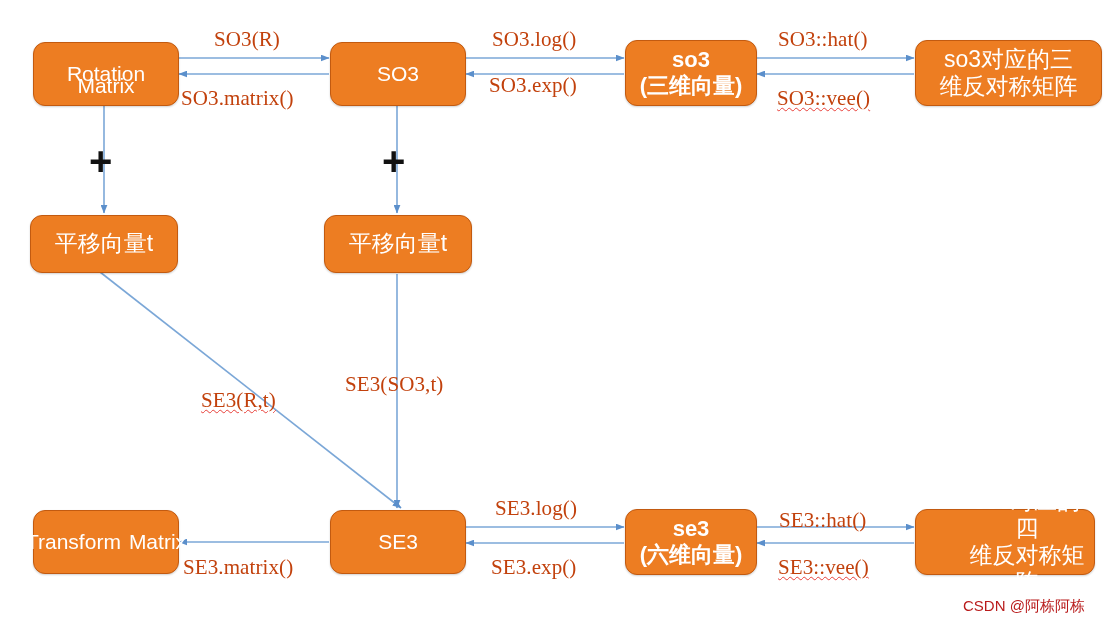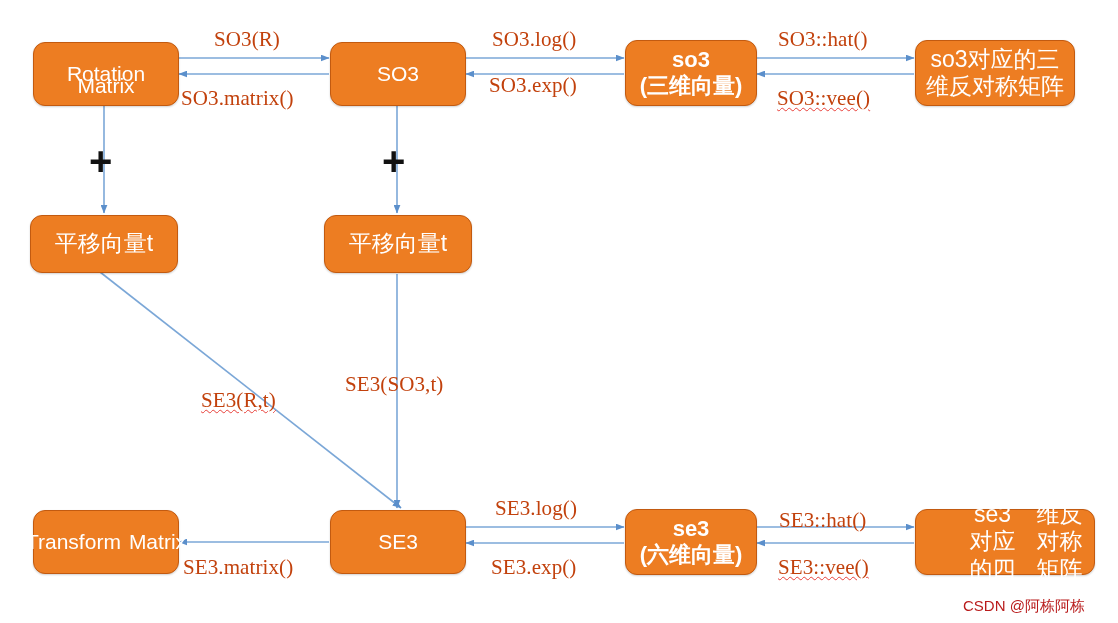--- a/index.html
+++ b/index.html
@@ -137,21 +137,21 @@
 
   <div class="node en" style="left:330px; top:42px; width:136px; height:64px;">
     <span>SO3</span>
   </div>
 
   <div class="node cn" style="left:625px; top:40px; width:132px; height:66px; flex-direction:column;">
     <span>so3</span>
     <span>(三维向量)</span>
   </div>
 
-  <div class="node cn-plain" style="left:915px; top:40px; width:160px; height:66px; flex-direction:column;">
+  <div class="node cn-plain" style="left:915px; top:40px; width:187px; height:66px; flex-direction:column;">
     <span>so3对应的三</span>
     <span>维反对称矩阵</span>
   </div>
 
   <div class="node cn-plain" style="left:30px; top:215px; width:148px; height:58px;">
     <span>平移向量t</span>
   </div>
 
   <div class="node cn-plain" style="left:324px; top:215px; width:148px; height:58px;">
     <span>平移向量t</span>
@@ -164,21 +164,21 @@
 
   <div class="node en" style="left:330px; top:510px; width:136px; height:64px;">
     <span>SE3</span>
   </div>
 
   <div class="node cn" style="left:625px; top:509px; width:132px; height:66px; flex-direction:column;">
     <span>se3</span>
     <span>(六维向量)</span>
   </div>
 
-  <div class="node cn-plain" style="left:915px; top:509px; width:180px; height:66px; flex-direction:row;padding-left:44px;">
+  <div class="node cn-plain" style="left:915px; top:509px; width:180px; height:66px; flex-direction:column;padding-left:44px;">
     <span>se3对应的四</span>
     <span>维反对称矩阵</span>
   </div>
 
   <div class="edge-label" style="left:214px; top:27px;">SO3(R)</div>
 
   <div class="edge-label" style="left:181px; top:86px;text-align:center;">SO3.matrix()</div>
 
   <div class="edge-label" style="left:492px; top:27px;">SO3.log()</div>
 

